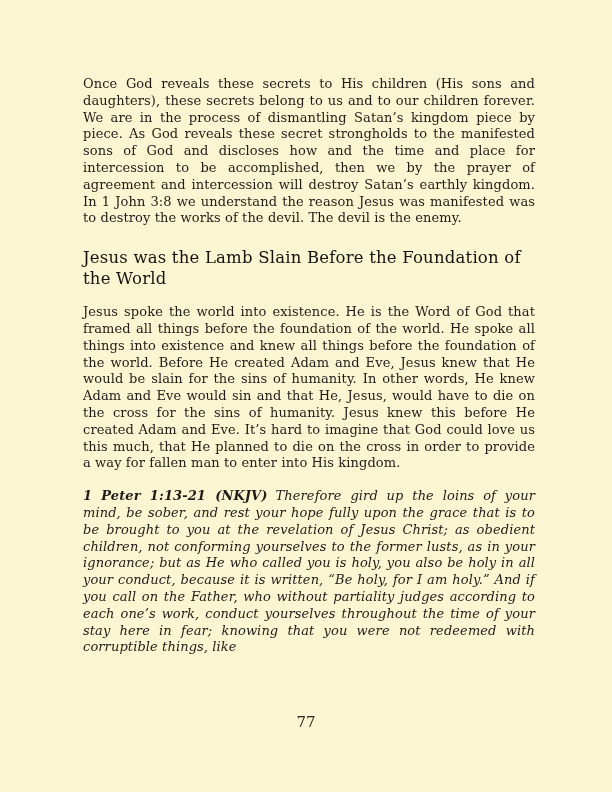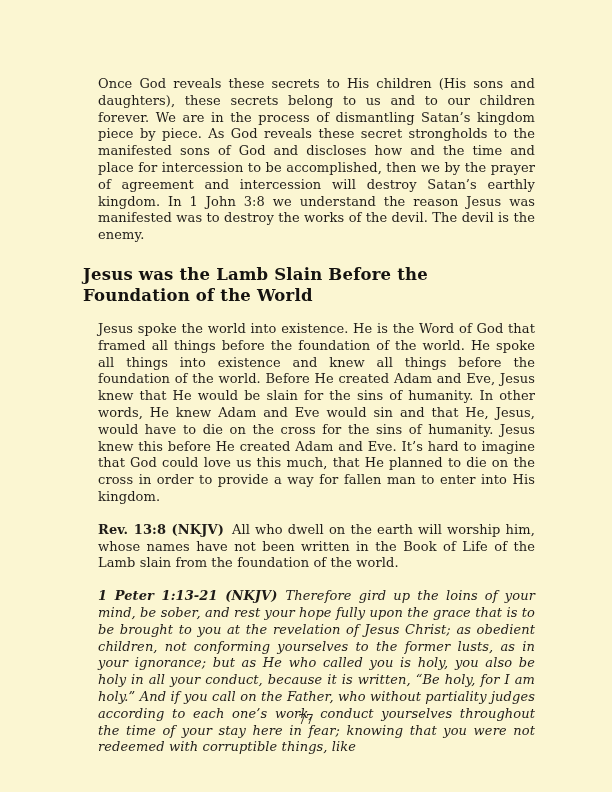--- a/index.html
+++ b/index.html
@@ -20,67 +20,66 @@
     box-sizing: border-box;
   }
   .text-column {
     position: absolute;
     left: 83px;
     top: 76px;
     width: 452px;
     color: #1f1c18;
   }
   .para {
-    margin: 0 0 16px 15px;
+    margin: 0 0 16px 0;
     font-size: 13px;
     line-height: 16.8px;
     text-align: justify;
     letter-spacing: 0.1px;
   }
   .para:last-child {
     margin-bottom: 0;
     font-style: italic;
   }
   .section-heading {
     margin: 20px 0 15px 0;
     font-size: 16.5px;
     line-height: 21px;
-    font-weight: bold;
+    font-weight: normal;
     color: #151310;
     text-align: left;
     letter-spacing: 0.2px;
   }
   .scripture-ref {
     font-weight: bold;
     margin-right: 8px;
   }
   .page-number {
     position: absolute;
     left: 0;
     top: 713px;
     width: 612px;
     text-align: center;
-    font-size: 12px;
+    font-size: 15px;
     color: #2a2722;
   }
 </style>
 </head>
 <body>
 
 <div class="page" style="background: rgb(251, 246, 210);">
 
   <div class="text-column">
 
     <p class="para">Once God reveals these secrets to His children (His sons and daughters), these secrets belong to us and to our children forever.  We are in the process of dismantling Satan’s kingdom piece by piece.  As God reveals these secret strongholds to the manifested sons of God and discloses how and the time and place for intercession to be accomplished, then we by the prayer of agreement and intercession will destroy Satan’s earthly kingdom.  In 1 John 3:8 we understand the reason Jesus was manifested was to destroy the works of the devil.  The devil is the enemy.</p>
 
     <h2 class="section-heading">Jesus was the Lamb Slain Before the Foundation of the World</h2>
 
     <p class="para">Jesus spoke the world into existence.  He is the Word of God that framed all things before the foundation of the world.  He spoke all things into existence and knew all things before the foundation of the world.  Before He created Adam and Eve, Jesus knew that He would be slain for the sins of humanity.  In other words, He knew Adam and Eve would sin and that He, Jesus, would have to die on the cross for the sins of humanity.  Jesus knew this before He created Adam and Eve.  It’s hard to imagine that God could love us this much, that He planned to die on the cross in order to provide a way for fallen man to enter into His kingdom.</p>
 
-    <p class="para"><span class="scripture-ref">Rev. 13:8 (NKJV)</span><span>All who dwell on the earth will worship him, whose names have not been written in the Book of Life of the Lamb slain from the foundation of the world.</span></p>
 
     <p class="para"><span class="scripture-ref">1 Peter 1:13-21 (NKJV)</span><span>Therefore gird up the loins of your mind, be sober, and rest your hope fully upon the grace that is to be brought to you at the revelation of Jesus Christ; as obedient children, not conforming yourselves to the former lusts, as in your ignorance; but as He who called you is holy, you also be holy in all your conduct, because it is written, “Be holy, for I am holy.” And if you call on the Father, who without partiality judges according to each one’s work, conduct yourselves throughout the time of your stay here in fear; knowing that you were not redeemed with corruptible things, like</span></p>
 
   </div>
 
   <div class="page-number">77</div>
 
 </div>
 
 </body></html>

